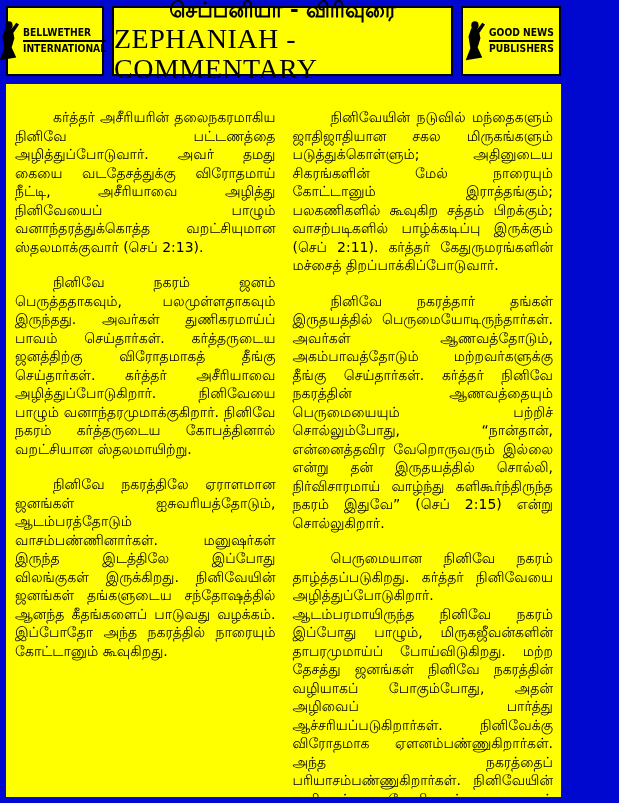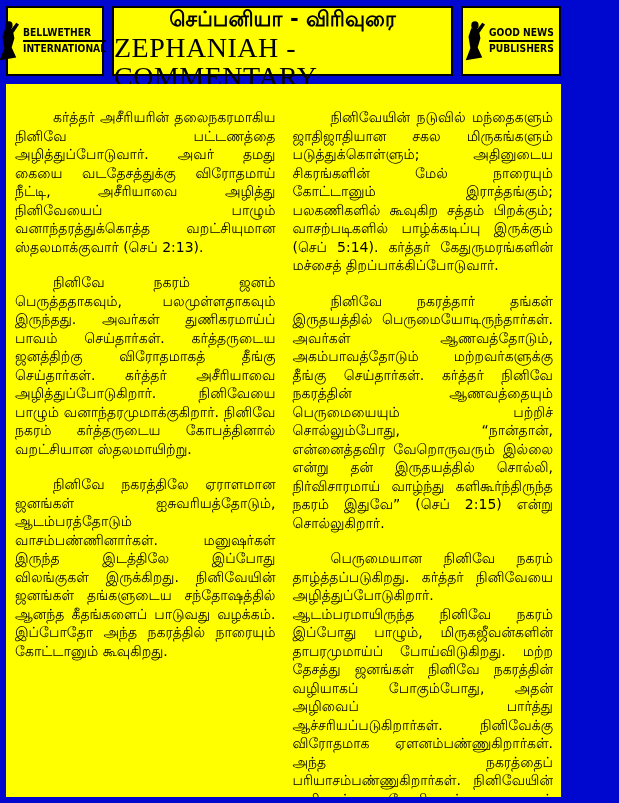--- a/index.html
+++ b/index.html
@@ -47,21 +47,21 @@
     white-space: nowrap;
   }
   .logo-line1 { border-bottom: 2px solid #000; padding-bottom: 1px; }
   .logo-line2 { padding-top: 1px; }
   .title-box {
     box-sizing: border-box;
     flex: 1;
     background: #FFFF00;
     border: 2px solid #000;
     display: flex; flex-direction: column;
-    align-items: center; 
+    align-items: center; justify-content: center;
     gap: 2px;
   }
   .title-tamil {
     font-weight: bold;
     font-size: 21px;
     line-height: 1.1;
   }
   .title-english {
     font-family: "Liberation Serif", "DejaVu Serif", serif;
     font-size: 28px;
@@ -135,20 +135,20 @@
 
   <main class="body-area">
 
     <section class="column">
       <p>கர்த்தர் அசீரியரின் தலைநகரமாகிய நினிவே பட்டணத்தை அழித்துப்போடுவார். அவர் தமது கையை வடதேசத்துக்கு விரோதமாய் நீட்டி, அசீரியாவை அழித்து நினிவேயைப் பாழும் வனாந்தரத்துக்கொத்த வறட்சியுமான ஸ்தலமாக்குவார் (செப் 2:13).</p>
       <p>நினிவே நகரம் ஜனம் பெருத்ததாகவும், பலமுள்ளதாகவும் இருந்தது. அவர்கள் துணிகரமாய்ப் பாவம் செய்தார்கள். கர்த்தருடைய ஜனத்திற்கு விரோதமாகத் தீங்கு செய்தார்கள். கர்த்தர் அசீரியாவை அழித்துப்போடுகிறார். நினிவேயை பாழும் வனாந்தரமுமாக்குகிறார். நினிவே நகரம் கர்த்தருடைய கோபத்தினால் வறட்சியான ஸ்தலமாயிற்று.</p>
       <p>நினிவே நகரத்திலே ஏராளமான ஜனங்கள் ஐசுவரியத்தோடும், ஆடம்பரத்தோடும் வாசம்பண்ணினார்கள். மனுஷர்கள் இருந்த இடத்திலே இப்போது விலங்குகள் இருக்கிறது. நினிவேயின் ஜனங்கள் தங்களுடைய சந்தோஷத்தில் ஆனந்த கீதங்களைப் பாடுவது வழக்கம். இப்போதோ அந்த நகரத்தில் நாரையும் கோட்டானும் கூவுகிறது.</p>
     </section>
 
     <section class="column">
-      <p>நினிவேயின் நடுவில் மந்தைகளும் ஜாதிஜாதியான சகல மிருகங்களும் படுத்துக்கொள்ளும்; அதினுடைய சிகரங்களின் மேல் நாரையும் கோட்டானும் இராத்தங்கும்; பலகணிகளில் கூவுகிற சத்தம் பிறக்கும்; வாசற்படிகளில் பாழ்க்கடிப்பு இருக்கும் (செப் 5:14). கர்த்தர் கேதுருமரங்களின் மச்சைத் திறப்பாக்கிப்போடுவார்.</p>
+      <p>நினிவேயின் நடுவில் மந்தைகளும் ஜாதிஜாதியான சகல மிருகங்களும் படுத்துக்கொள்ளும்; அதினுடைய சிகரங்களின் மேல் நாரையும் கோட்டானும் இராத்தங்கும்; பலகணிகளில் கூவுகிற சத்தம் பிறக்கும்; வாசற்படிகளில் பாழ்க்கடிப்பு இருக்கும் (செப் 2:11). கர்த்தர் கேதுருமரங்களின் மச்சைத் திறப்பாக்கிப்போடுவார்.</p>
       <p>நினிவே நகரத்தார் தங்கள் இருதயத்தில் பெருமையோடிருந்தார்கள். அவர்கள் ஆணவத்தோடும், அகம்பாவத்தோடும் மற்றவர்களுக்கு தீங்கு செய்தார்கள். கர்த்தர் நினிவே நகரத்தின் ஆணவத்தையும் பெருமையையும் பற்றிச் சொல்லும்போது, “நான்தான், என்னைத்தவிர வேறொருவரும் இல்லை என்று தன் இருதயத்தில் சொல்லி, நிர்விசாரமாய் வாழ்ந்து களிகூர்ந்திருந்த நகரம் இதுவே” (செப் 2:15) என்று சொல்லுகிறார்.</p>
       <p>பெருமையான நினிவே நகரம் தாழ்த்தப்படுகிறது. கர்த்தர் நினிவேயை அழித்துப்போடுகிறார். ஆடம்பரமாயிருந்த நினிவே நகரம் இப்போது பாழும், மிருகஜீவன்களின் தாபரமுமாய்ப் போய்விடுகிறது. மற்ற தேசத்து ஜனங்கள் நினிவே நகரத்தின் வழியாகப் போகும்போது, அதன் அழிவைப் பார்த்து ஆச்சரியப்படுகிறார்கள். நினிவேக்கு விரோதமாக ஏளனம்பண்ணுகிறார்கள். அந்த நகரத்தைப் பரியாசம்பண்ணுகிறார்கள். நினிவேயின் வழியாய் போகிறவன் எவனும் ஈசல்போட்டு தங்கள் கைகளைக் கொட்டுகிறார்கள்.</p>
     </section>
 
   </main>
 
 </div>
 
 </body></html>

